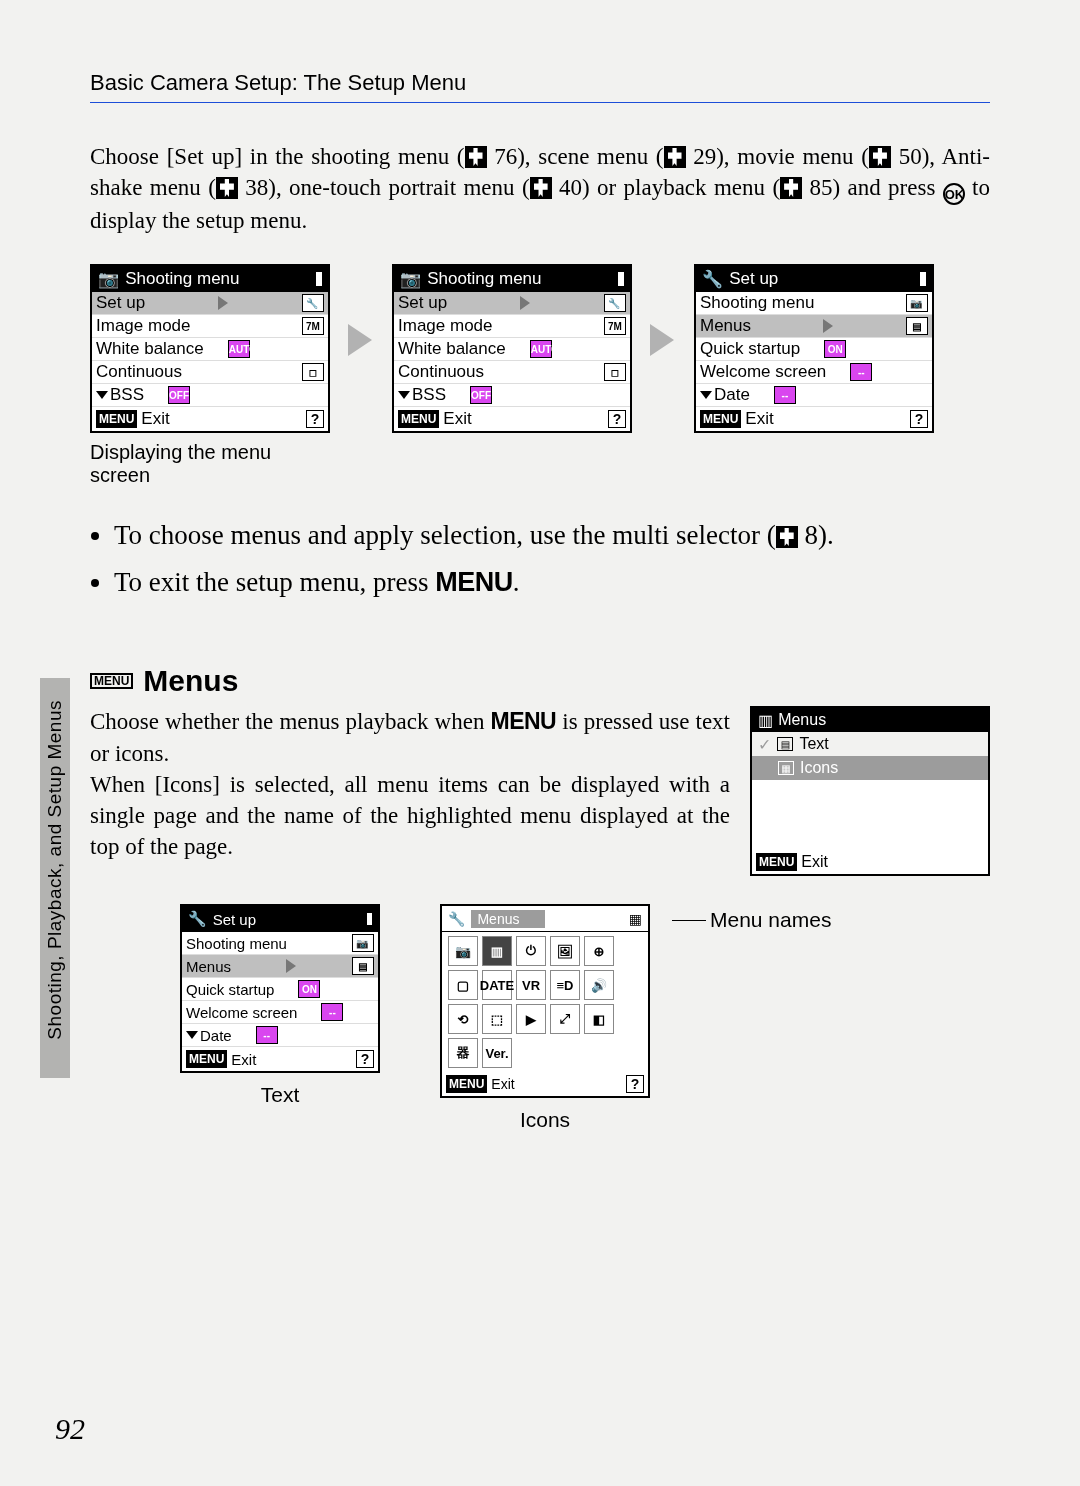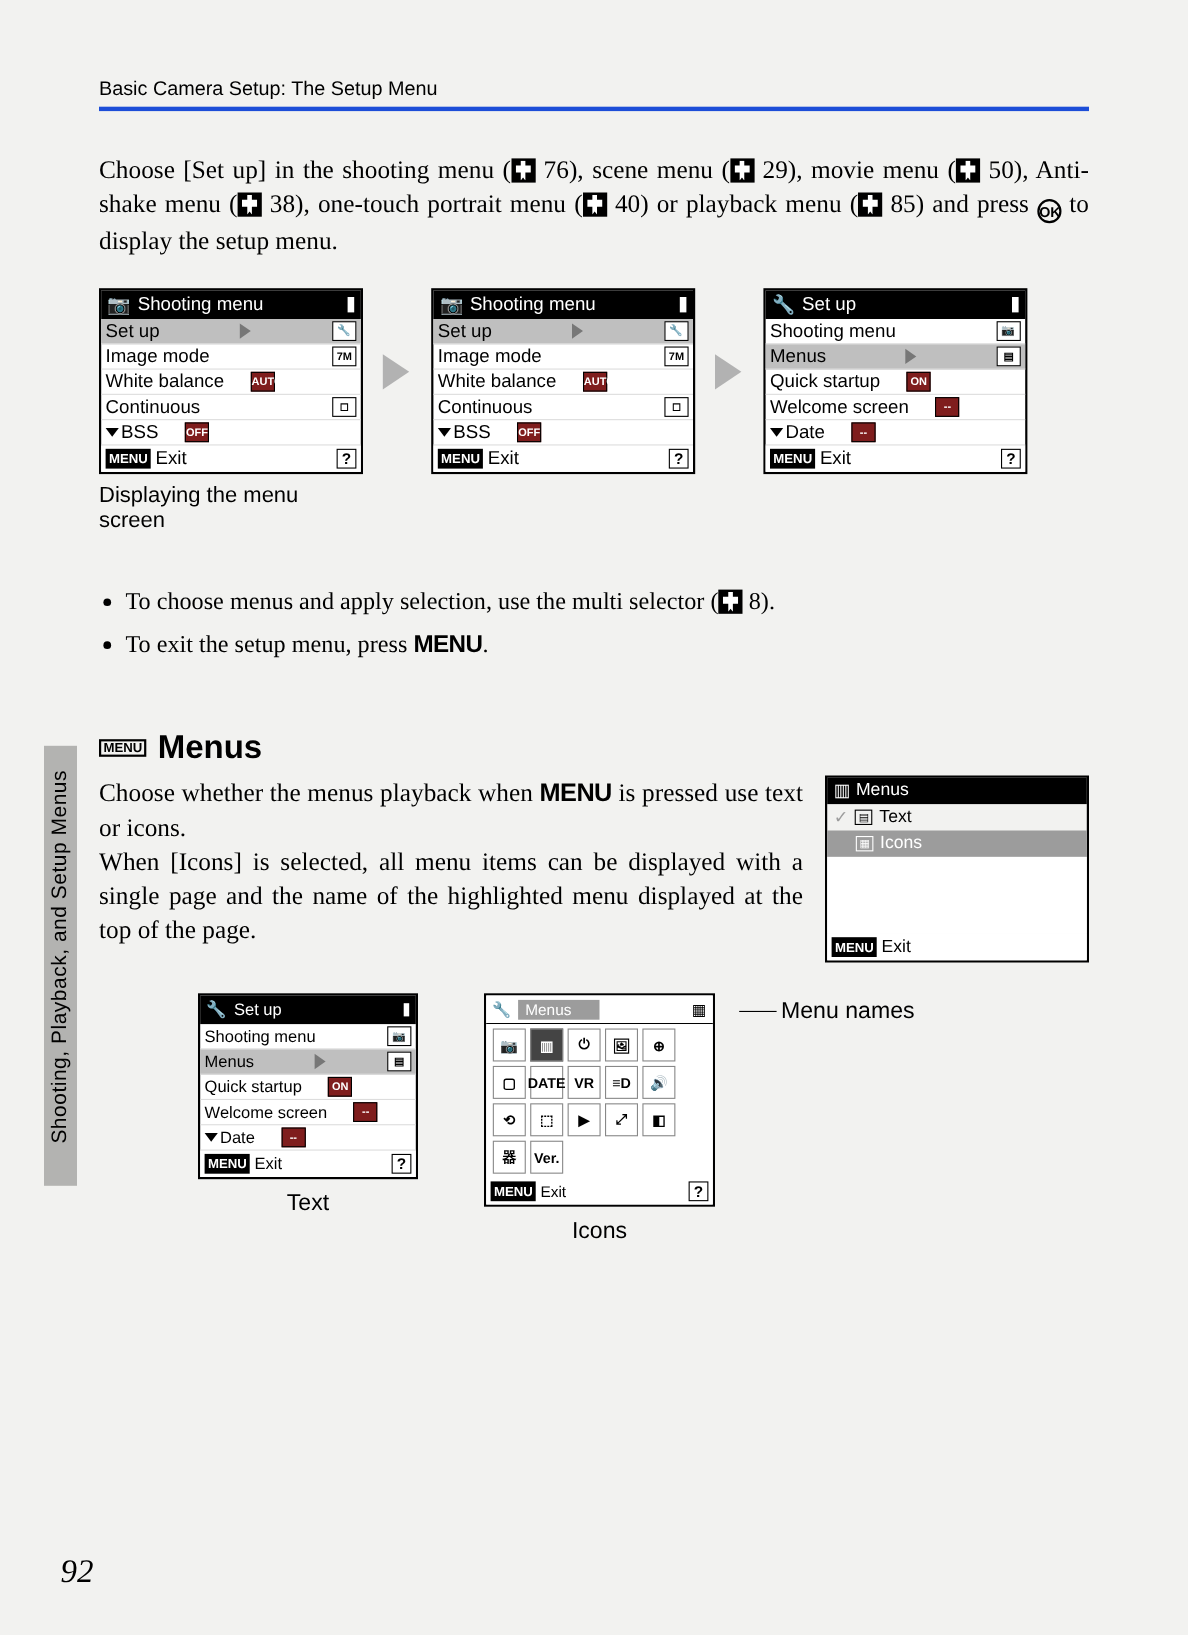--- a/index.html
+++ b/index.html
@@ -11,23 +11,23 @@
     width: 1080px;
   }
   .page {
     width: 1080px;
     height: 1486px;
     position: relative;
     padding: 70px 90px 40px 90px;
   }
   .header {
     font-family: "Trebuchet MS", Helvetica, Arial, sans-serif;
-    font-size: 18px;
+    font-size: 22px;
     padding-bottom: 6px;
-    border-bottom: 4px solid #1d4ed8;
+    border-bottom: 1px solid #1d4ed8;
     margin-bottom: 38px;
   }
   .section-title {
     font-family: "Trebuchet MS", Helvetica, Arial, sans-serif;
     font-weight: bold;
     font-size: 25px;
     margin-bottom: 10px;
   }
   .body-text {
     font-size: 23px;
@@ -126,21 +126,21 @@
   .lcd .row .indicator{
     margin-left:auto;
     width:22px;height:18px;
     border:1px solid #000;
     font-size:10px;
     font-weight:bold;
     text-align:center;
     line-height:17px;
     background:#fff;
   }
-  .lcd .row .indicator.dark{background:#7f1d1d;color:#fff;margin-left:24px;}
+  .lcd .row .indicator.dark{background:#d946ef;color:#fff;margin-left:24px;}
   .lcd .row .down-caret{
     width:0;height:0;
     border-left:6px solid transparent;
     border-right:6px solid transparent;
     border-top:8px solid #000;
     margin-right:2px;
   }
   .lcd .footer{
     height:24px;
     background:#fff;
@@ -163,26 +163,25 @@
     font-weight:bold;
     line-height:16px;
     font-size:14px;
   }
   .captions-row {
     display:flex;
     gap:18px;
     font-family:"Trebuchet MS",Helvetica,Arial,sans-serif;
     font-size:20px;
     margin-bottom:26px;
-    flex-direction:column;
   }
   .captions-row > div{width:240px}
   .captions-row .arrow-sp{width:26px}
   .bullets{
-    font-size:22px;
+    font-size:27px;
     line-height:1.6;
     padding-left:24px;
   }
   .bullets li{margin-bottom:4px;}
 
   
   .menus-heading{
     font-family:"Trebuchet MS",Helvetica,Arial,sans-serif;
     font-weight:bold;
     font-size:30px;

